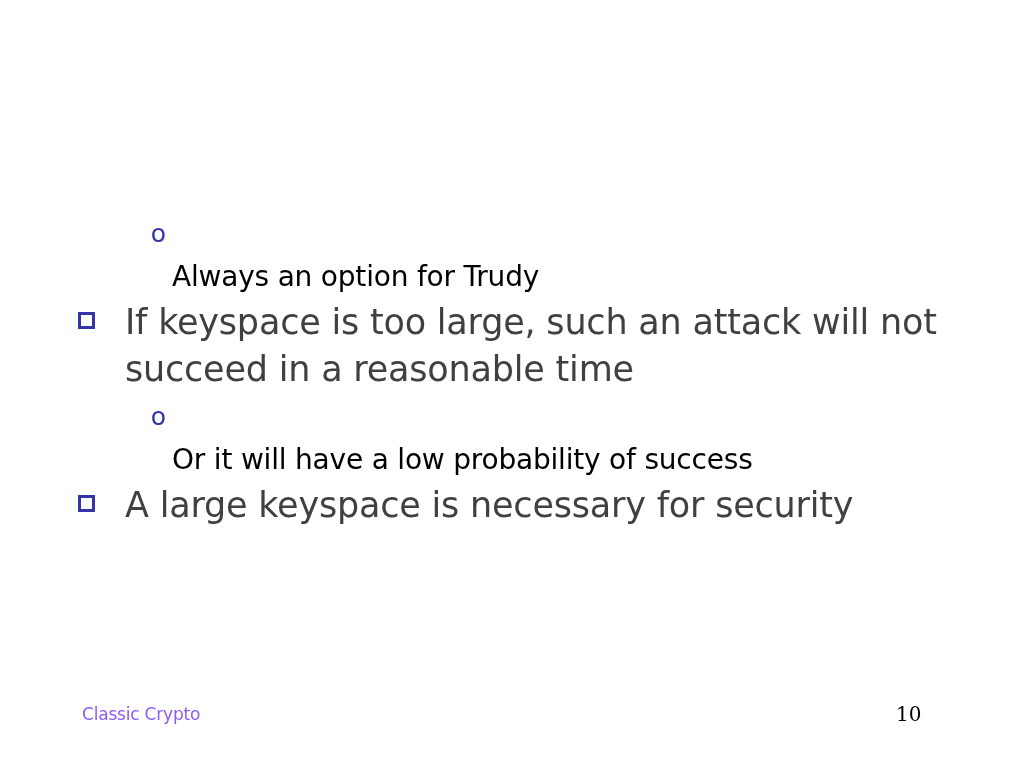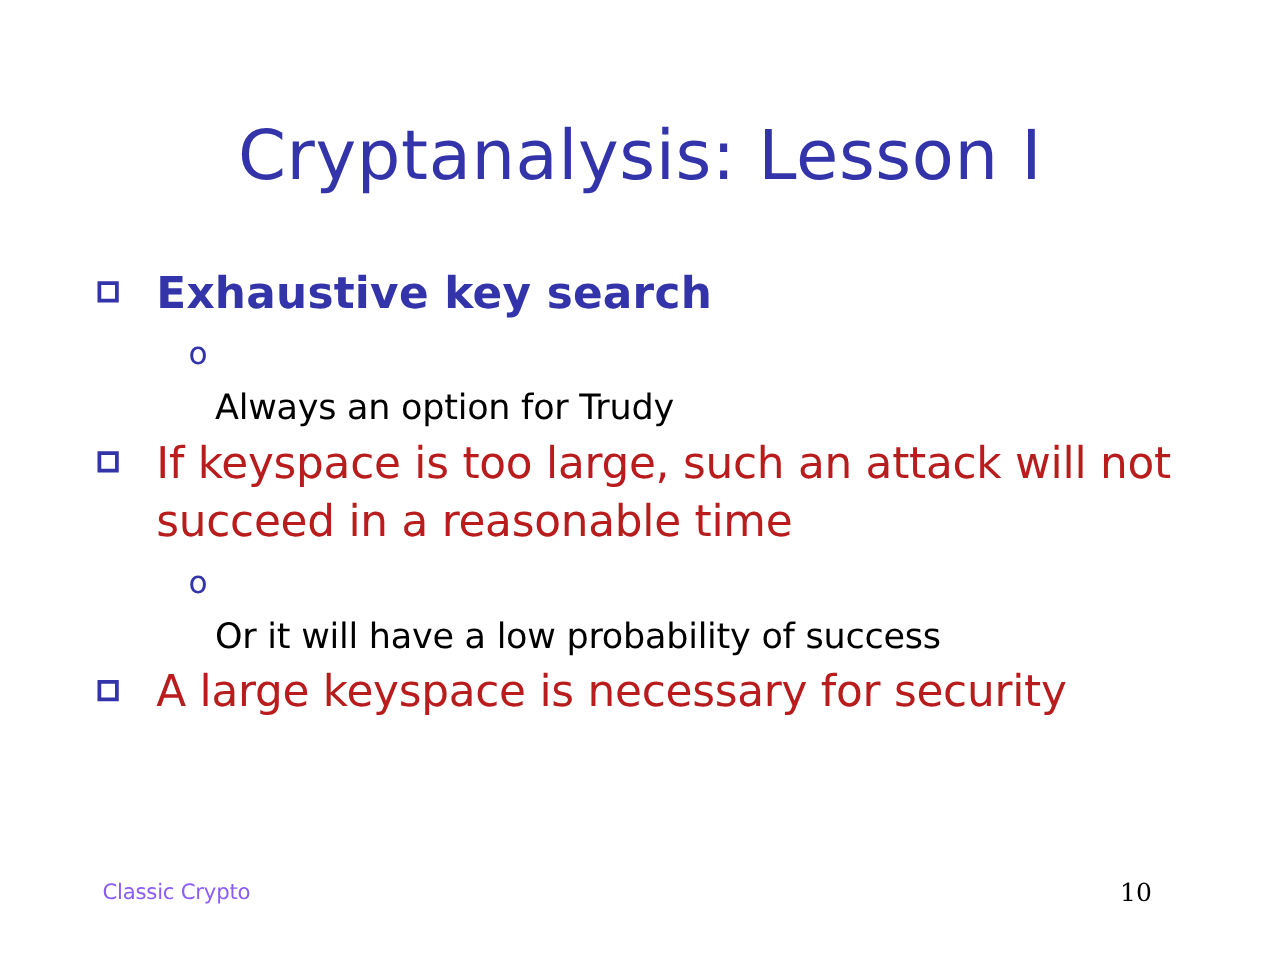--- a/index.html
+++ b/index.html
@@ -60,21 +60,21 @@
     flex: 0 0 auto;
     width: 47px;
     padding-top: 13px;
     box-sizing: border-box;
   }
   .level1 .btext {
     flex: 1 1 auto;
     font-family: "DejaVu Sans", sans-serif;
     font-size: 35px;
     line-height: 47px;
-    color: #b91c1c;
+    color: #404040;
     letter-spacing: -0.2px;
   }
   .level1.accent .btext {
     color: #3333aa;
     font-weight: bold;
     letter-spacing: 0.2px;
   }
 
   
   .level2 {
@@ -149,56 +149,49 @@
     font-size: 20px;
     line-height: 24px;
     color: #000000;
   }
 </style>
 </head>
 <body>
 
 <div class="slide">
 
-  <div class="slide-title">Cryptanalysis: Lesson I</div>
 
   <div class="body-list">
 
-    <div class="bullet-row level1 accent">
+
+    <div class="bullet-row level2">
+      <span class="marker">
+        <span class="o-bullet">o</span>
+      </span>
+      <span class="btext">Always an option for Trudy</span>
+    </div>
+
+    <div class="bullet-row level1">
       <span class="marker">
         <span class="sq-bullet"></span>
       </span>
-      <span class="btext">Exhaustive key search</span>
+      <span class="btext">If keyspace is too large, such an attack will not succeed in a reasonable time</span>
     </div>
 
     <div class="bullet-row level2">
       <span class="marker">
         <span class="o-bullet">o</span>
       </span>
-      <span class="btext">Always an option for Trudy</span>
+      <span class="btext">Or it will have a low probability of success</span>
     </div>
 
     <div class="bullet-row level1">
       <span class="marker">
         <span class="sq-bullet"></span>
       </span>
-      <span class="btext">If keyspace is too large, such an attack will not succeed in a reasonable time</span>
-    </div>
-
-    <div class="bullet-row level2">
-      <span class="marker">
-        <span class="o-bullet">o</span>
-      </span>
-      <span class="btext">Or it will have a low probability of success</span>
-    </div>
-
-    <div class="bullet-row level1">
-      <span class="marker">
-        <span class="sq-bullet"></span>
-      </span>
       <span class="btext">A large keyspace is necessary for security</span>
     </div>
 
 
   </div>
 
   <div class="footer-left">Classic Crypto</div>
 
   <div class="footer-page">10</div>
 

